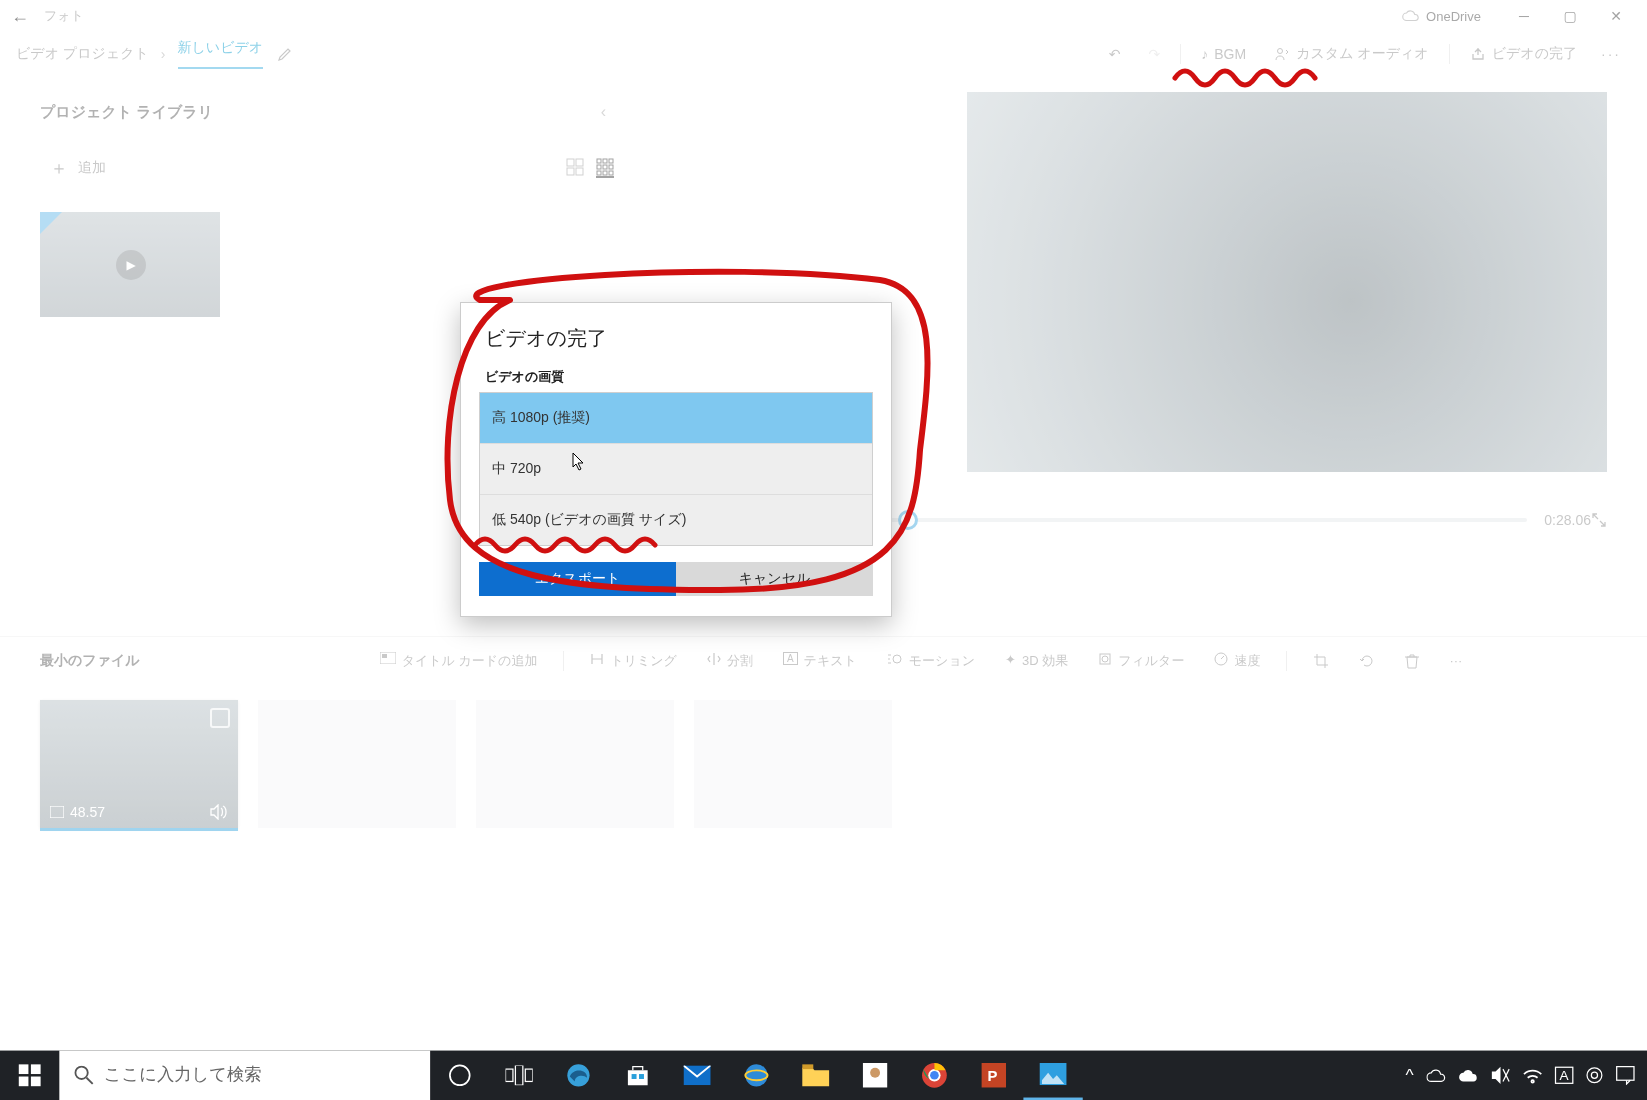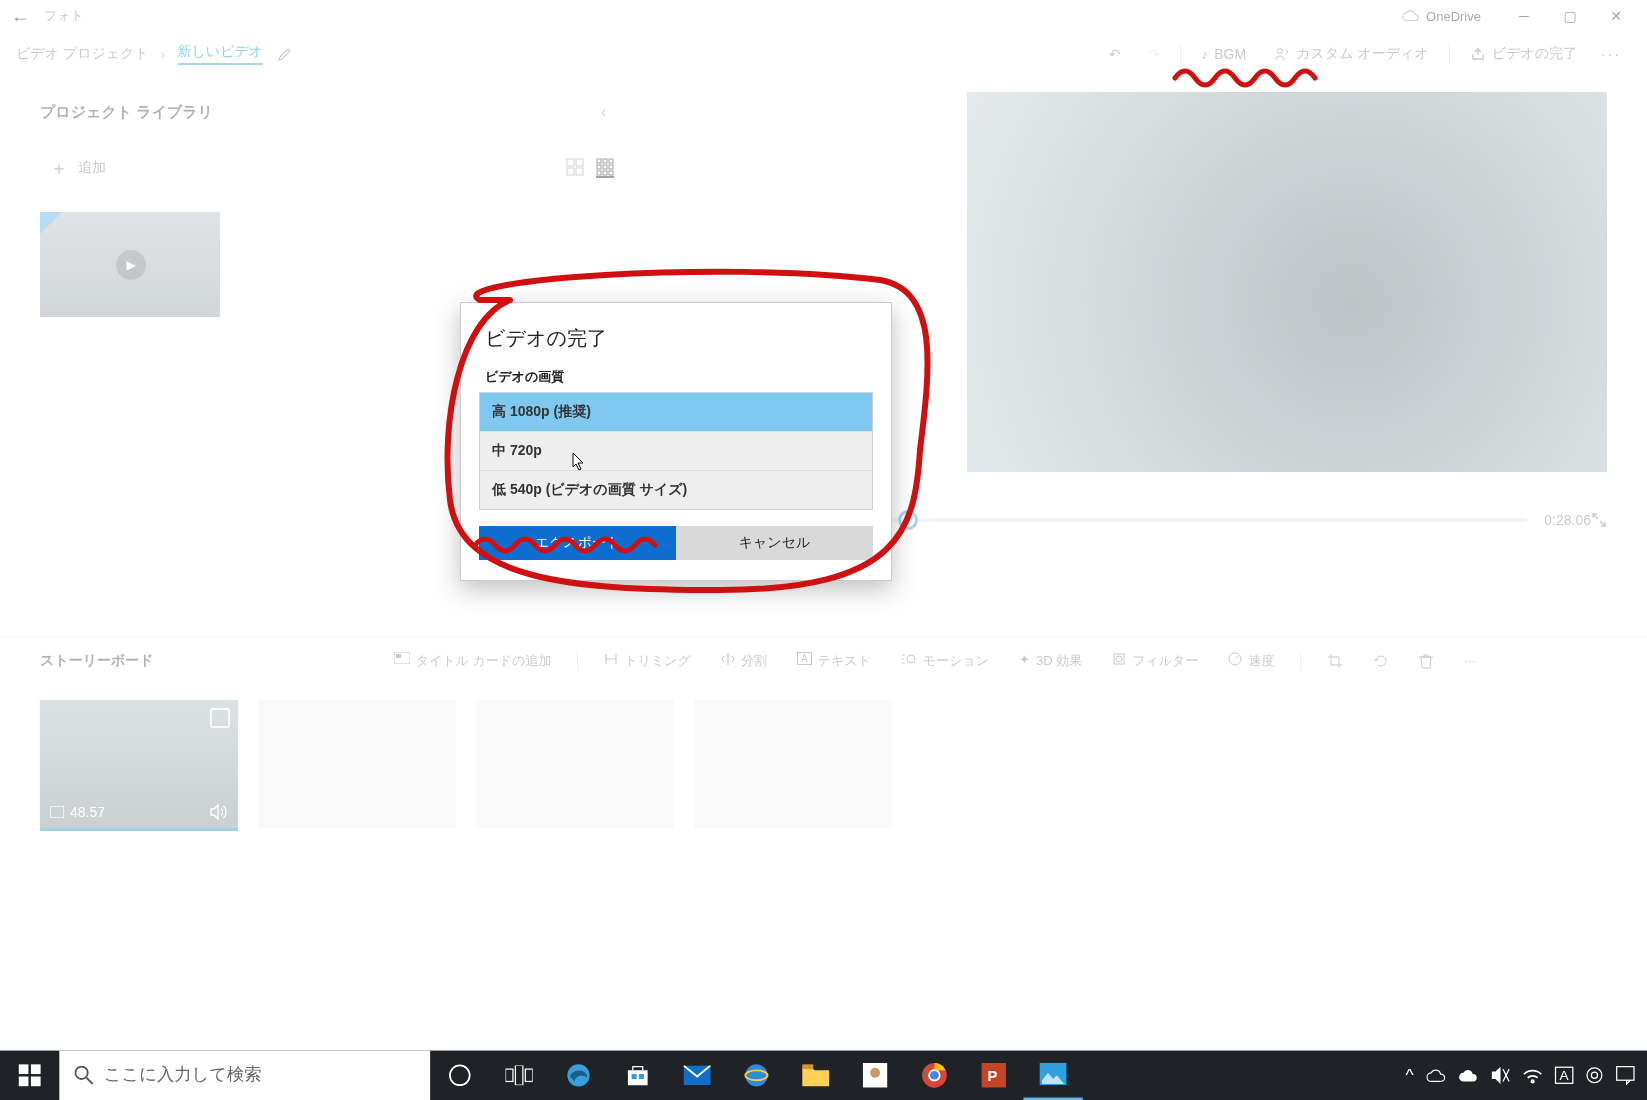--- a/index.html
+++ b/index.html
@@ -10,21 +10,21 @@
 .titlebar .back { width: 24px; height: 24px; display: flex; align-items: center; justify-content: center; color: #000; font-size: 18px; }
 .titlebar .app-name { margin-left: 12px; font-size: 13px; color: #888; }
 .titlebar .spacer { flex: 1; }
 .titlebar .onedrive { display: flex; align-items: center; gap: 6px; font-size: 13px; color: #404040; margin-right: 20px; }
 .winbtns { display: flex; }
 .winbtn { width: 46px; height: 32px; display: flex; align-items: center; justify-content: center; color: #333; font-size: 14px; }
 
 
 .toolbar { height: 44px; display: flex; align-items: center; padding: 0 16px; color: #888; font-size: 14px; }
 .breadcrumb { display: flex; align-items: center; gap: 12px; }
-.breadcrumb .current { color: #0099cc; border-bottom: 2px solid #33aadd; padding-bottom: 2px; }
+.breadcrumb .current { color: #0099cc; border-bottom: 2px solid #33aadd; padding-bottom: 10px; }
 .breadcrumb .chev { color: #aaa; }
 .pencil { margin-left: 14px; color: #999; }
 .toolbar .spacer { flex: 1; }
 .toolbar .tbtn { display: flex; align-items: center; gap: 6px; padding: 0 14px; color: #888; }
 .toolbar .sep { width: 1px; height: 20px; background: #ddd; margin: 0 6px; }
 .toolbar .more { padding: 0 10px; letter-spacing: 2px; }
 
 
 .main { display: flex; height: 560px; padding: 16px 0 0 0; }
 .left { width: 630px; padding: 0 0 0 40px; }
@@ -63,21 +63,21 @@
 .clip.empty { background: #f3f4f5; }
 
 
 .dim { position: absolute; inset: 0; background: rgba(255,255,255,.55); pointer-events: none; }
 
 
 .dialog { position: absolute; left: 460px; top: 302px; width: 432px; background: #fff; border: 1px solid #ccc; box-shadow: 0 8px 24px rgba(0,0,0,.25); z-index: 50; }
 .dialog .title { font-size: 20px; font-weight: 400; padding: 22px 24px 16px; color: #222; }
 .dialog .sub { font-size: 13px; font-weight: 600; padding: 0 24px 6px; color: #222; }
 .options { margin: 0 18px; border: 1px solid #cfcfcf; }
-.opt { padding: 10px 12px; font-size: 14px; color: #333; background: #eee; border-bottom: 1px solid #ddd; cursor: default; font-weight: bold; }
+.opt { padding: 16px 12px; font-size: 14px; color: #333; background: #eee; border-bottom: 1px solid #ddd; cursor: default; }
 .opt:last-child { border-bottom: none; }
 .opt.sel { background: #7fc8f0; }
 .dlgbtns { display: flex; padding: 16px 18px 20px; }
 .dlgbtn { flex: 1; height: 34px; display: flex; align-items: center; justify-content: center; font-size: 14px; }
 .dlgbtn.primary { background: #0a66c2; color: #fff; background: #0b6fcf; }
 .dlgbtn.primary { background: #0d6ecf; }
 .dlgbtn.secondary { background: #d9d9d9; color: #222; }
 
 
 .anno { pointer-events: none; position: absolute; z-index: 100; }
@@ -215,21 +215,21 @@
       <div class="expand">
         <svg width="16" height="16" viewBox="0 0 16 16">
             <path d="M2 6V2h4M14 10v4h-4M2 2l5 5M14 14l-5-5" fill="none" stroke="#888" stroke-width="1.3"></path>
           </svg>
       </div>
     </div>
   </div>
 </div>
 
 <div class="story">
-  <div class="story-title">ストーリーボード</div>
+  <div class="story-title">最小のファイル</div>
   <div class="sbtn">
     <span>
         <svg width="16" height="12" viewBox="0 0 16 12">
           <rect x="0" y="0" width="16" height="12" fill="none" stroke="#888"></rect>
           <rect x="2" y="2" width="5" height="4" fill="#888"></rect>
         </svg>
       </span>
     <span>タイトル カードの追加</span>
   </div>
   <div class="sep"></div>

